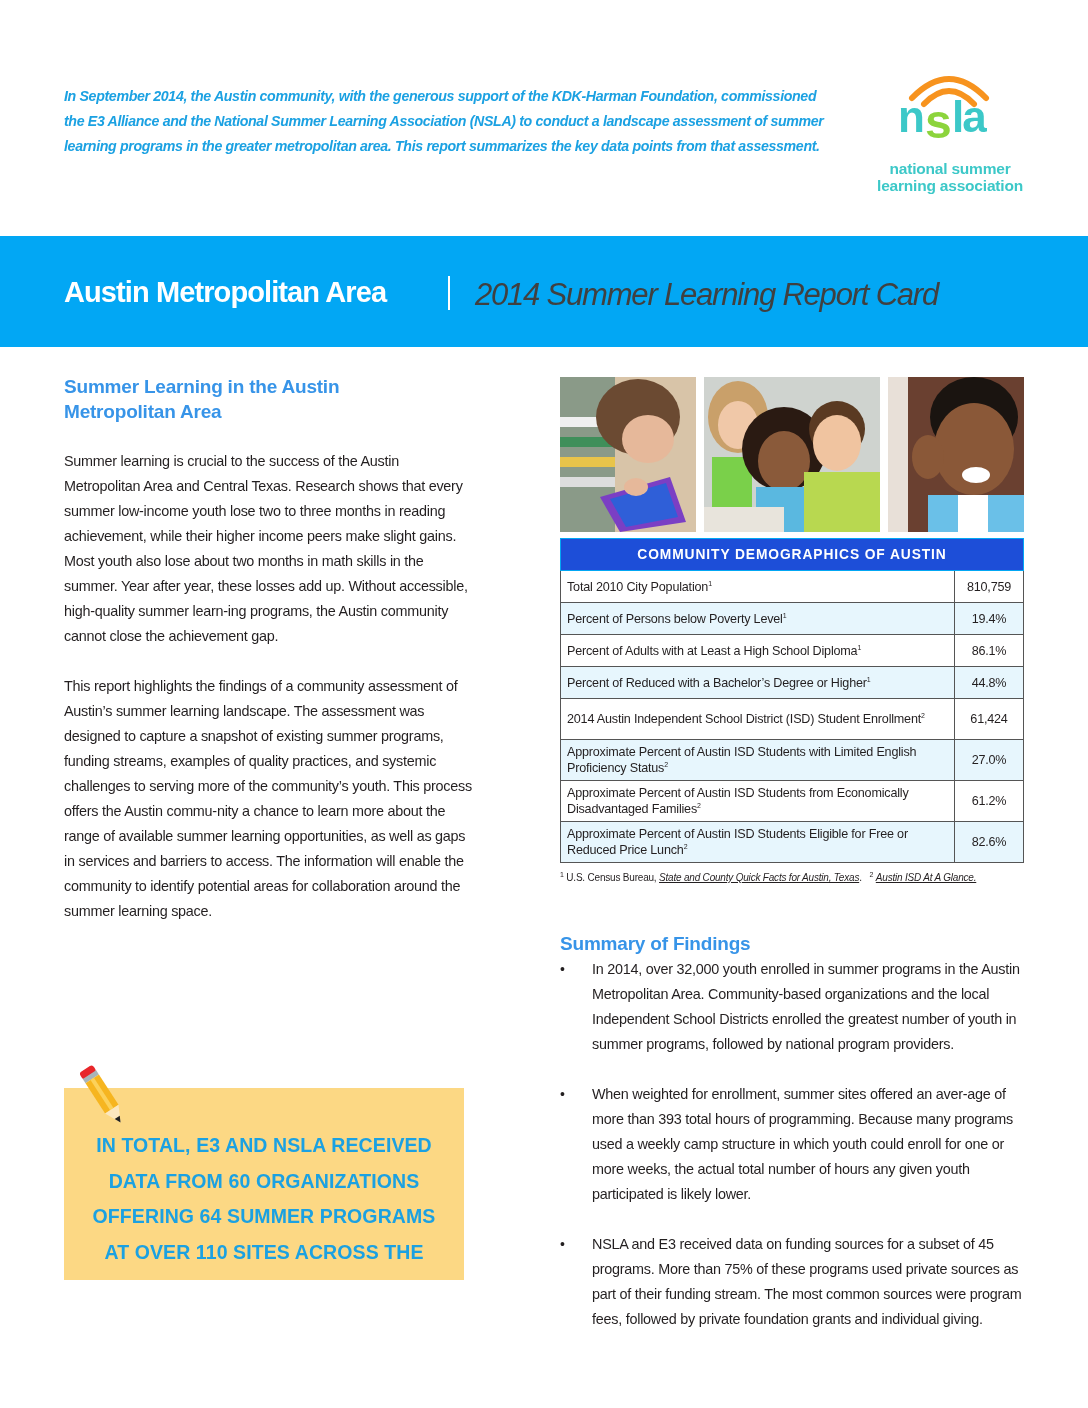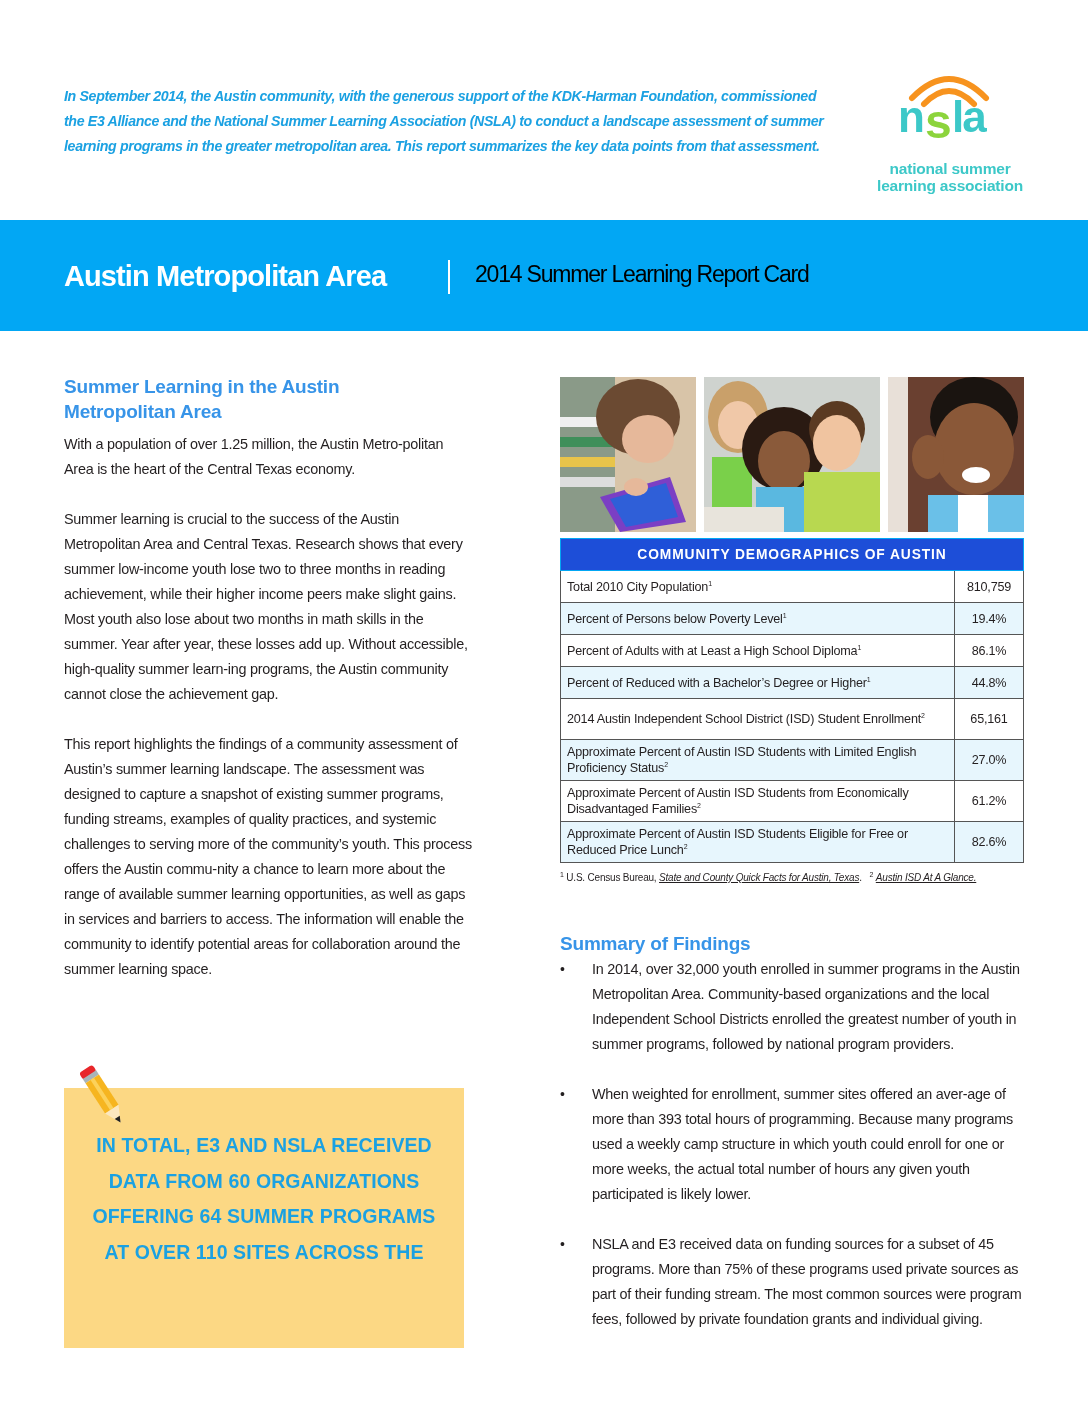--- a/index.html
+++ b/index.html
@@ -14,41 +14,41 @@
 
   .logo { position: absolute; left: 860px; top: 68px; width: 185px; height: 130px; }
   .logo svg { position: absolute; left: 34px; top: 0; }
   .logo-text {
     position: absolute; left: 0; top: 92px; width: 180px; text-align: center;
     font-family: "Liberation Sans", sans-serif; font-weight: bold; color: #3cc8c8;
     font-size: 15.5px; line-height: 17px; letter-spacing: -0.2px;
   }
 
   .banner {
-    position: absolute; left: 0; top: 220px; width: 1088px; height: 111px;
+    position: absolute; left: 0; top: 236px; width: 1088px; height: 111px;
     background: #02a7f4;
   }
   .banner-title {
     position: absolute; left: 64px; top: 40px; font-size: 29px; font-weight: bold;
     color: #ffffff; letter-spacing: -0.9px; font-family: "Liberation Sans", sans-serif;
   }
   .banner-sep { position: absolute; left: 448px; top: 40px; width: 1.5px; height: 34px; background: #ffffff; }
   .banner-subtitle {
-    position: absolute; left: 475px; top: 41px; font-size: 23px; 
-    color: #000000; letter-spacing: -1.2px; font-family: "Liberation Sans", sans-serif;
+    position: absolute; left: 475px; top: 41px; font-size: 31px; font-style: italic;
+    color: #404040; letter-spacing: -1.2px; font-family: "Liberation Sans", sans-serif;
   }
 
   .left-col { position: absolute; left: 64px; top: 374px; width: 410px; }
   .section-heading {
     font-size: 19px; font-weight: bold; color: #3794e8; line-height: 25px; letter-spacing: -0.2px;
   }
   .para { font-size: 14.4px; line-height: 25px; color: #231f20; letter-spacing: -0.25px; }
 
   .callout {
-    position: absolute; left: 64px; top: 1088px; width: 400px; height: 260px; background: #fcd884;
+    position: absolute; left: 64px; top: 1088px; width: 400px; height: 192px; background: #fcd884;
   }
   .callout-text {
     position: absolute; left: 0; top: 40px; width: 400px; text-align: center;
     font-size: 19.5px; font-weight: bold; color: #1ba1e2; line-height: 35.5px; letter-spacing: 0.1px;
   }
   .pencil { position: absolute; left: 72px; top: 1054px; width: 60px; height: 80px; }
 
   .photos { position: absolute; left: 560px; top: 377px; width: 464px; height: 155px; }
   .photo { position: absolute; top: 0; height: 155px; overflow: hidden; }
   .photo svg { width: 100%; height: 100%; display: block; }
@@ -102,21 +102,20 @@
   <div class="banner-title">Austin Metropolitan Area</div>
   <div class="banner-sep"></div>
   <div class="banner-subtitle">2014 Summer Learning Report Card</div>
 </div>
 
 <div class="left-col">
   <h2 class="section-heading">
     <span>Summer Learning in the Austin</span><br>
     <span>Metropolitan Area</span>
   </h2>
-  <p class="para" style="margin-top:8px;">With a population of over 1.25 million, the Austin Metro-politan Area is the heart of the Central Texas economy.</p>
   <p class="para" style="margin-top:25px;">Summer learning is crucial to the success of the Austin Metropolitan Area and Central Texas. Research shows that every summer low-income youth lose two to three months in reading achievement, while their higher income peers make slight gains. Most youth also lose about two months in math skills in the summer. Year after year, these losses add up. Without accessible, high-quality summer learn-ing programs, the Austin community cannot close the achievement gap.</p>
   <p class="para" style="margin-top:25px;">This report highlights the findings of a community assessment of Austin’s summer learning landscape. The assessment was designed to capture a snapshot of existing summer programs, funding streams, examples of quality practices, and systemic challenges to serving more of the community’s youth. This process offers the Austin commu-nity a chance to learn more about the range of available summer learning opportunities, as well as gaps in services and barriers to access.  The information will enable the community to identify potential areas for collaboration around the summer learning space.</p>
 </div>
 
 <div class="callout">
   <div class="callout-text">
     <div>IN TOTAL, E3 AND NSLA RECEIVED</div>
     <div>DATA FROM 60 ORGANIZATIONS</div>
     <div>OFFERING 64 SUMMER PROGRAMS</div>
     <div>AT OVER 110 SITES ACROSS THE</div>
@@ -196,21 +195,21 @@
     <tr class="single">
       <td><span>Percent of Adults with at Least a High School Diploma</span><sup>1</sup></td>
       <td class="val">86.1%</td>
     </tr>
     <tr class="single shade">
       <td><span>Percent of Reduced with a Bachelor’s Degree or Higher</span><sup>1</sup></td>
       <td class="val">44.8%</td>
     </tr>
     <tr class="double">
       <td><span>2014 Austin Independent School District (ISD) Student Enrollment</span><sup>2</sup></td>
-      <td class="val">65,161</td>
+      <td class="val">61,424</td>
     </tr>
     <tr class="double shade">
       <td><span>Approximate Percent of Austin ISD Students with Limited English Proficiency Status</span><sup>2</sup></td>
       <td class="val">27.0%</td>
     </tr>
     <tr class="double">
       <td><span>Approximate Percent of Austin ISD Students from Economically Disadvantaged Families</span><sup>2</sup></td>
       <td class="val">61.2%</td>
     </tr>
     <tr class="double shade">

